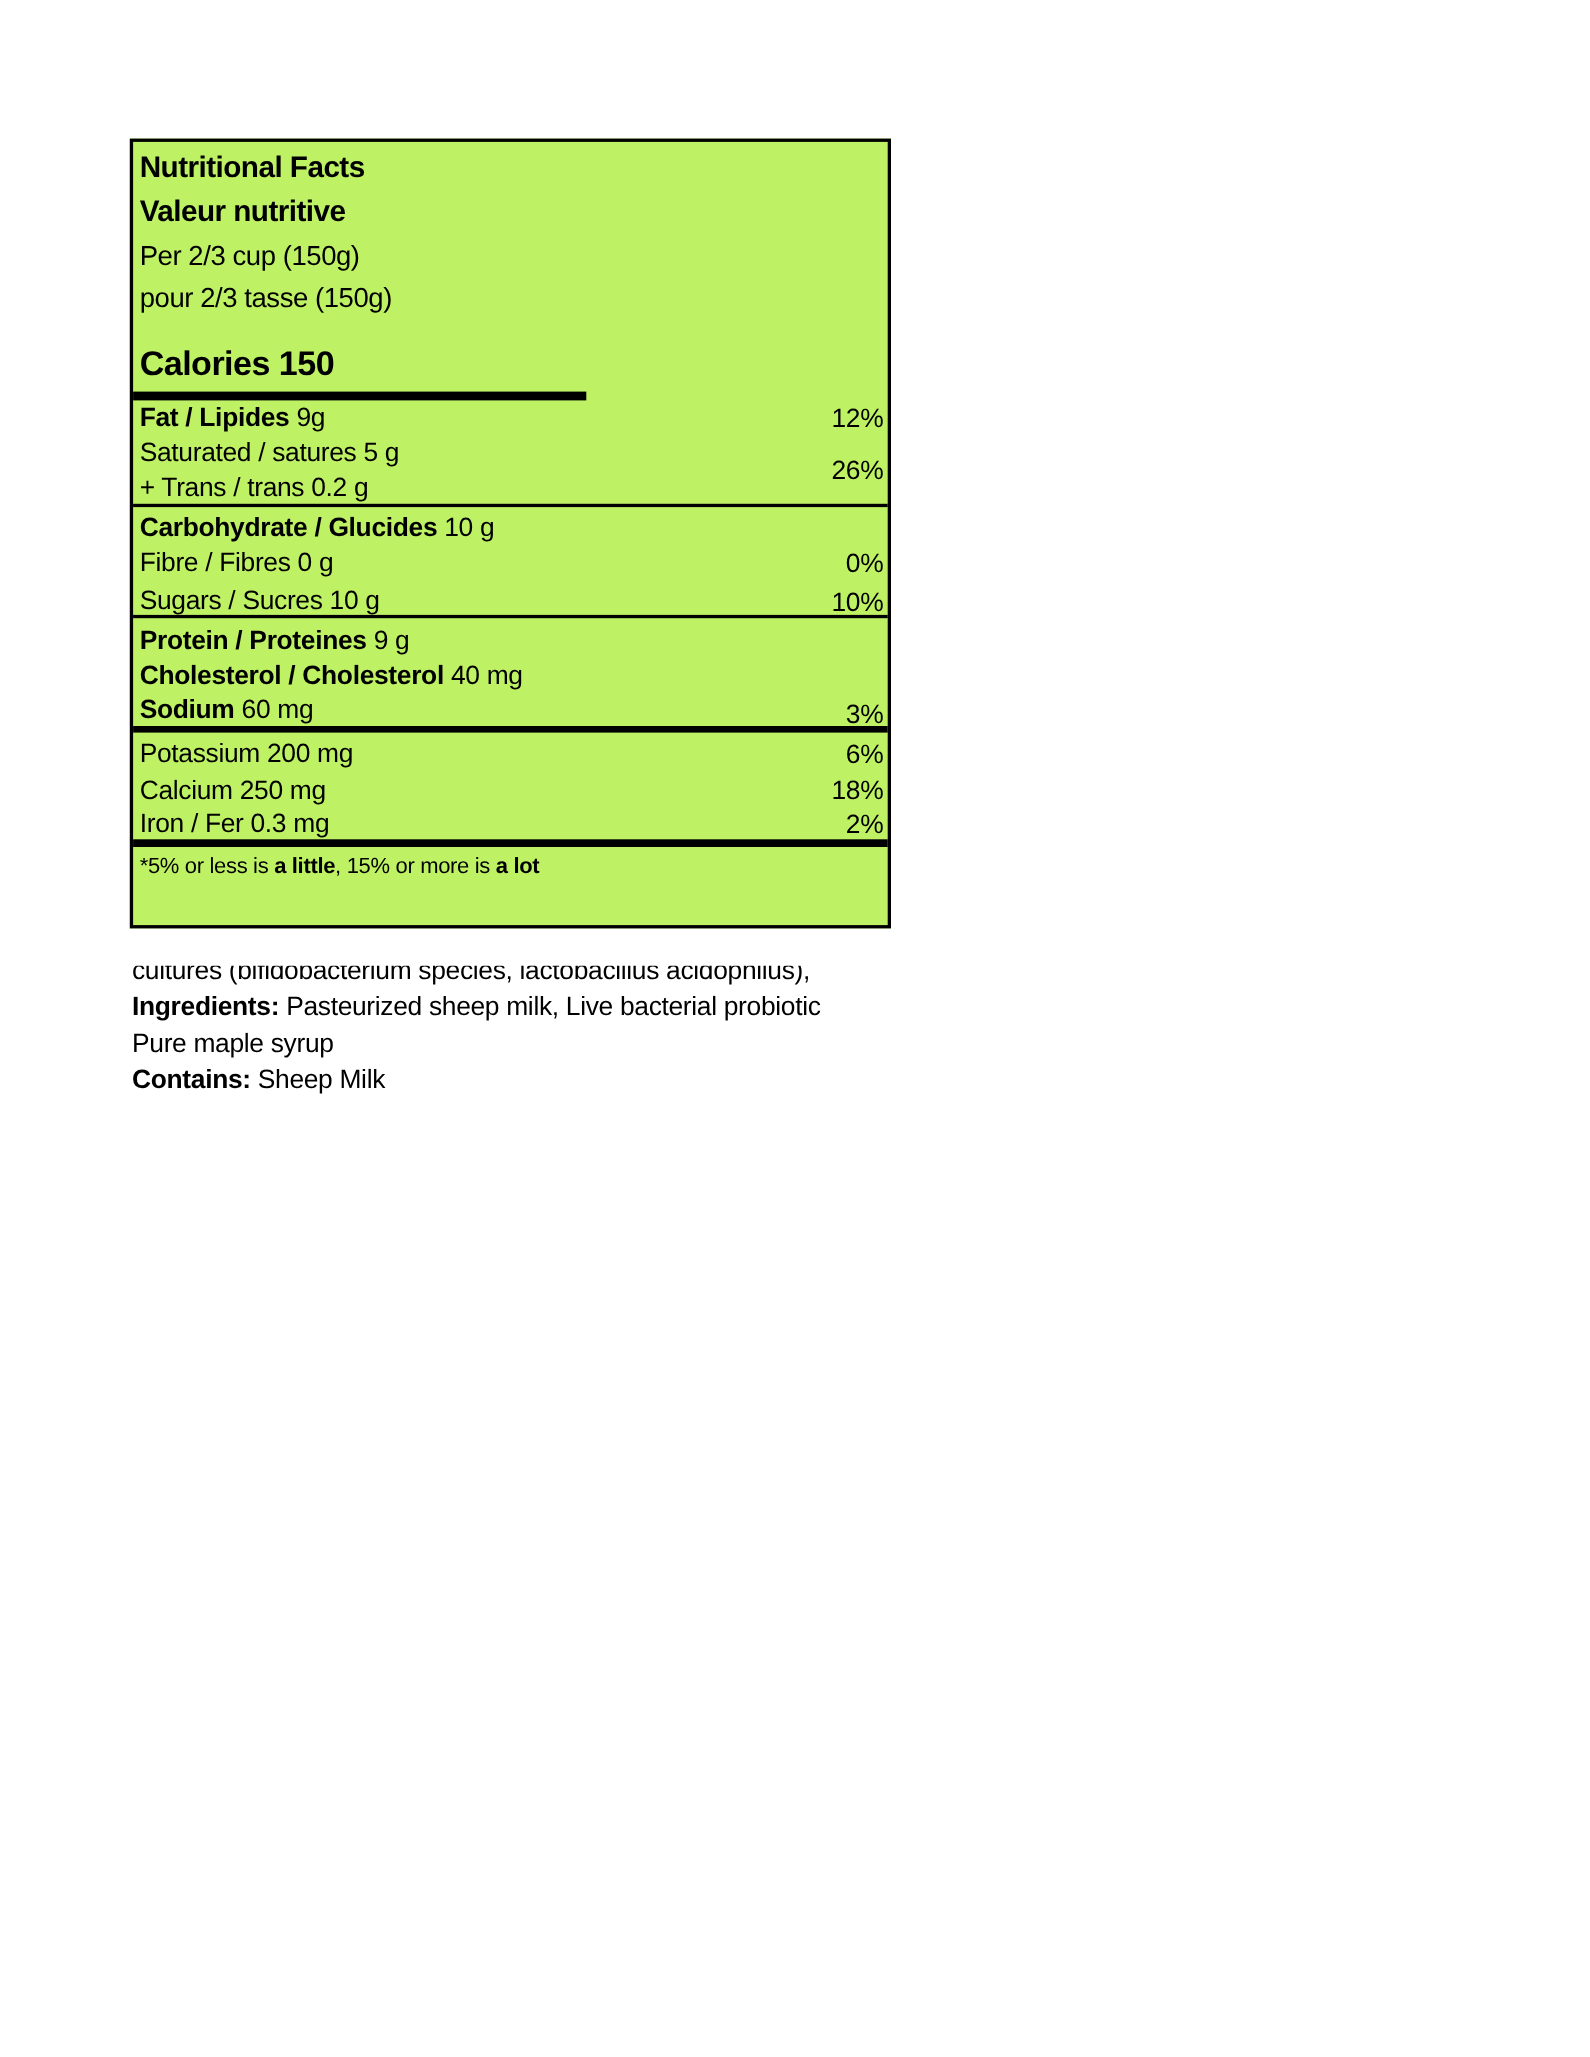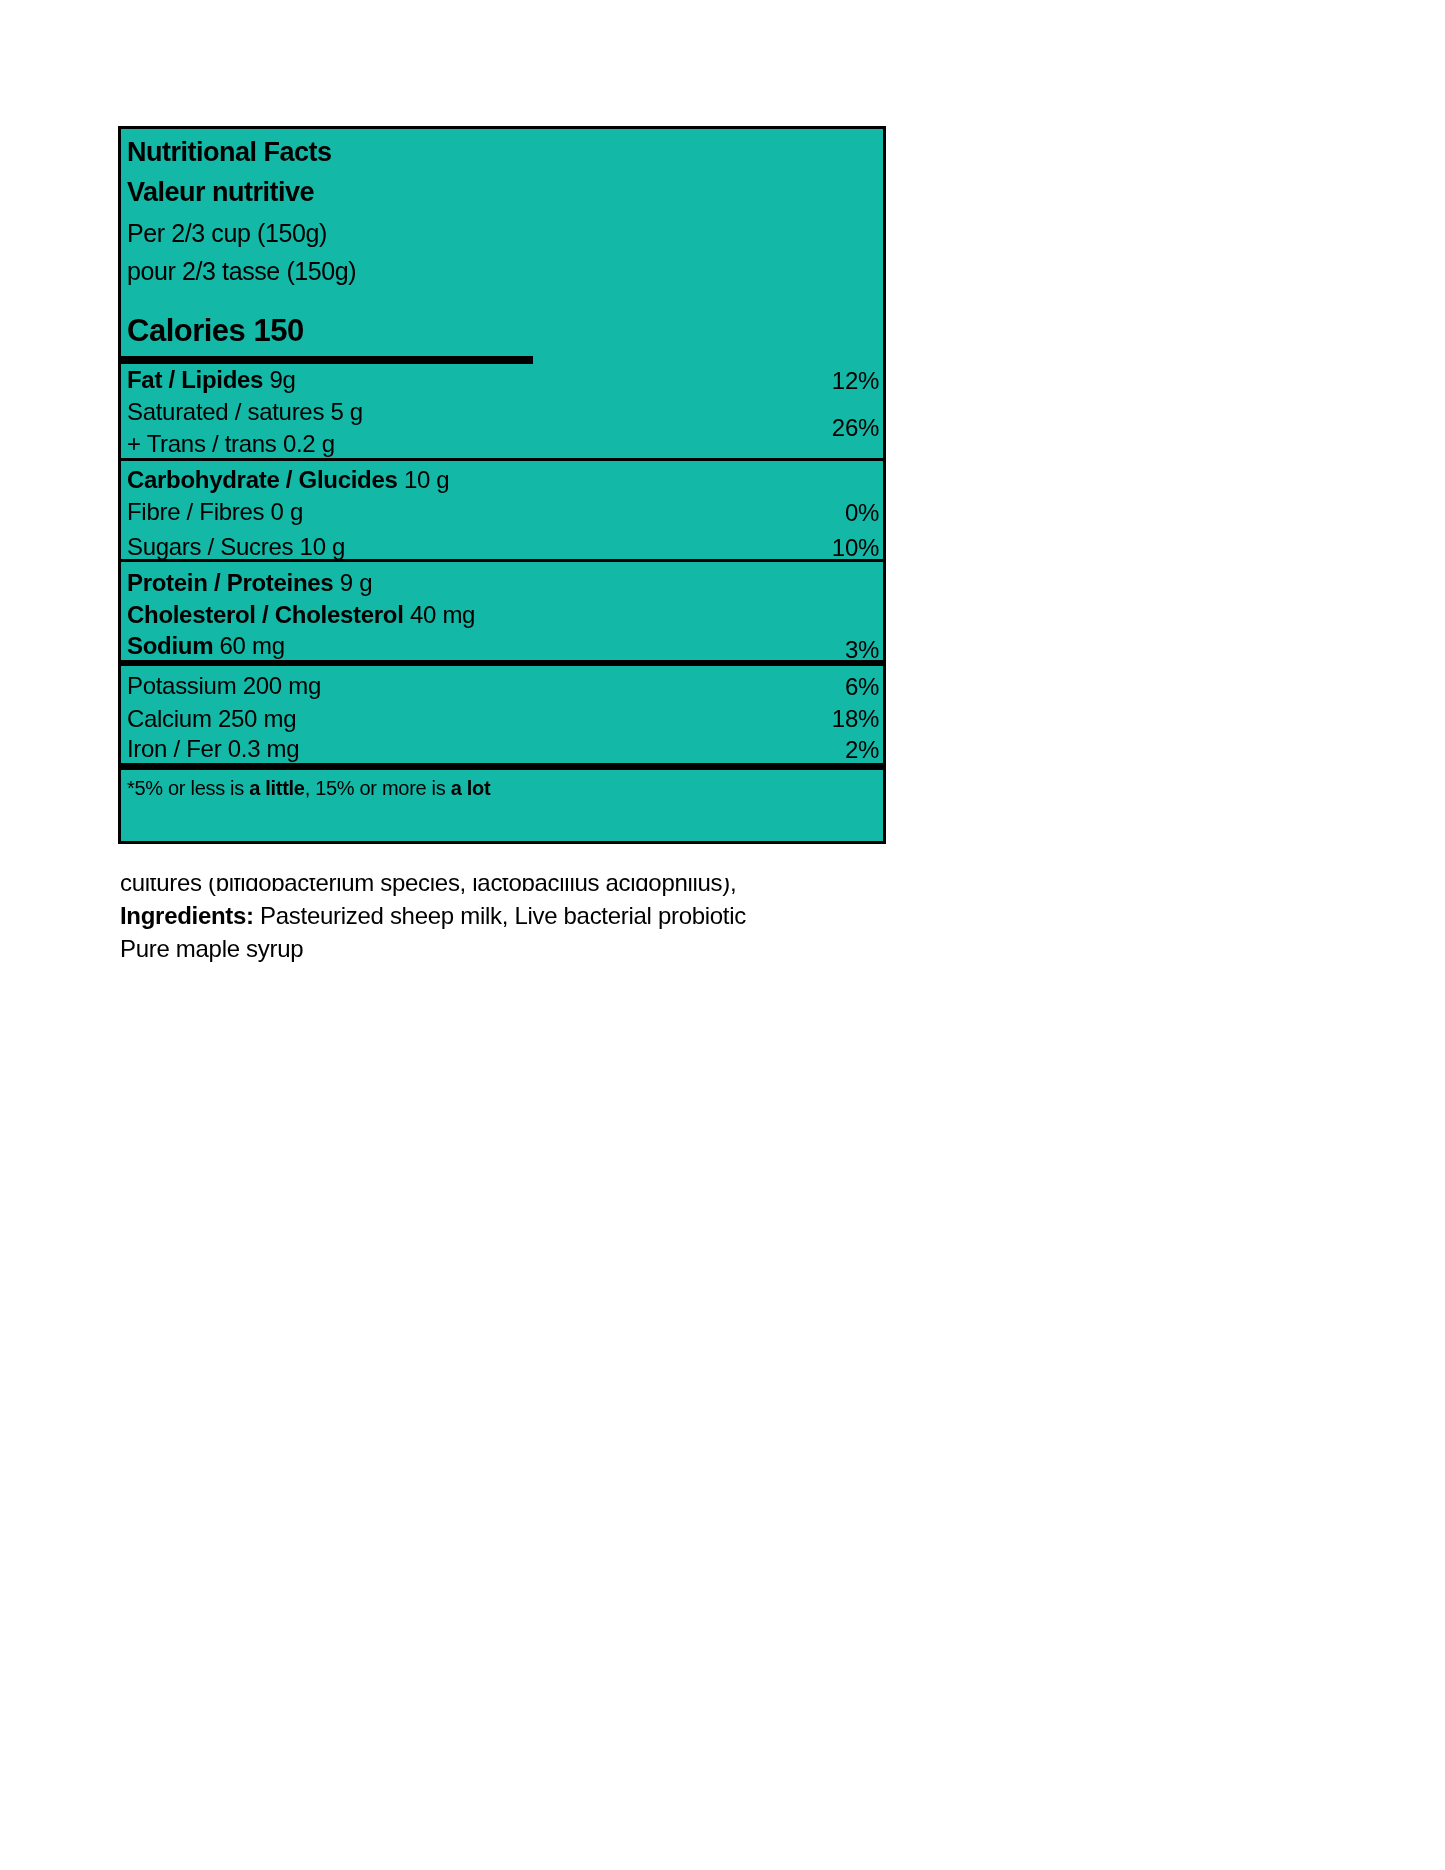--- a/index.html
+++ b/index.html
@@ -11,25 +11,25 @@
     font-family: "Liberation Sans", sans-serif;
     color: #000000;
     overflow: hidden;
   }
 
   
   .nf-box {
     position: absolute;
     left: 118px;
     top: 126px;
-    width: 768px;
+    width: 692px;
     height: 718px;
     border: 3px solid #000000;
     box-sizing: border-box;
-    background: #14b8a6;
+    background: #bef264;
   }
   .nf-box .abs { position: absolute; left: 6px; white-space: nowrap; }
 
   .nf-title     { top: 8px;   font-size: 27px; font-weight: bold; letter-spacing: -0.5px; }
   .nf-title-fr  { top: 48px;  font-size: 27px; font-weight: bold; letter-spacing: -0.5px; }
   .nf-serving   { top: 90px;  font-size: 25px; letter-spacing: -0.4px; }
   .nf-serving-fr{ top: 128px; font-size: 25px; letter-spacing: -0.4px; }
 
   .nf-dv-header {
     position: absolute;
@@ -137,16 +137,17 @@
     <div class="nf-sep sep-4"></div>
 
     <div class="nf-footnote foot-1" id="footnote-en"><span>*5% or less is </span><span class="b">a little</span><span>, 15% or more is </span><span class="b">a lot</span></div>
   </div>
 
   <div class="ingredients-clip">
     <div class="ingredients-content" id="ingredients-host">
         <div class="line"><span>cultures (bifidobacterium species, lactobacillus acidophilus),</span></div>
         <div class="line"><span class="b">Ingredients:</span><span> Pasteurized sheep milk, Live bacterial probiotic</span></div>
         <div class="line"><span>Pure maple syrup</span></div>
+        <div class="line"><span class="b">Contains:</span><span> Sheep Milk</span></div>
       </div>
   </div>
 
 </div>
 
 </body></html>

